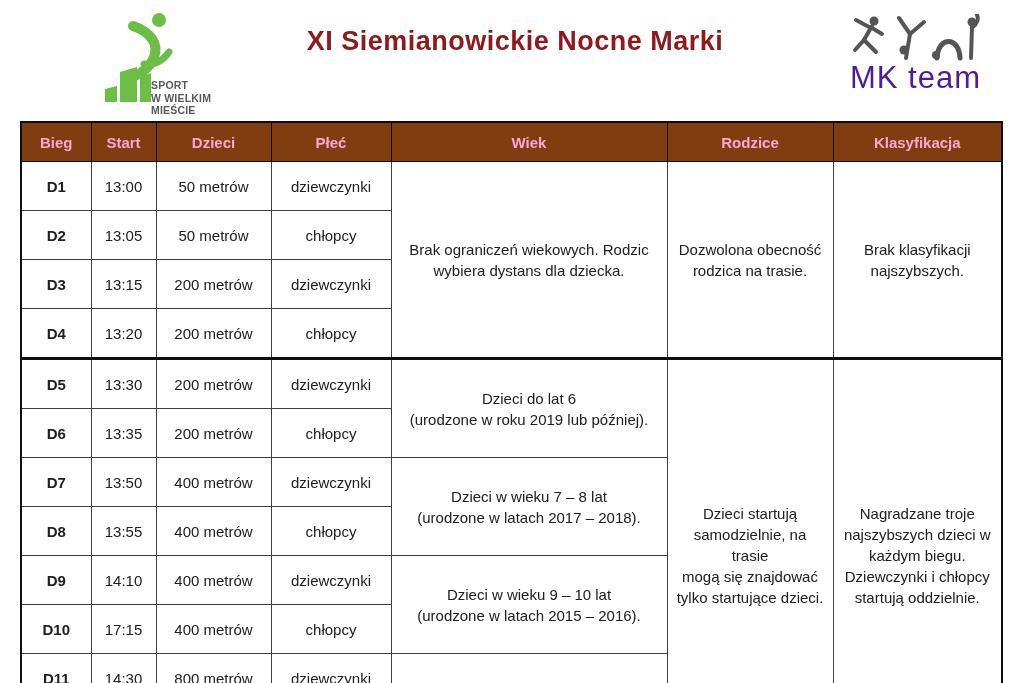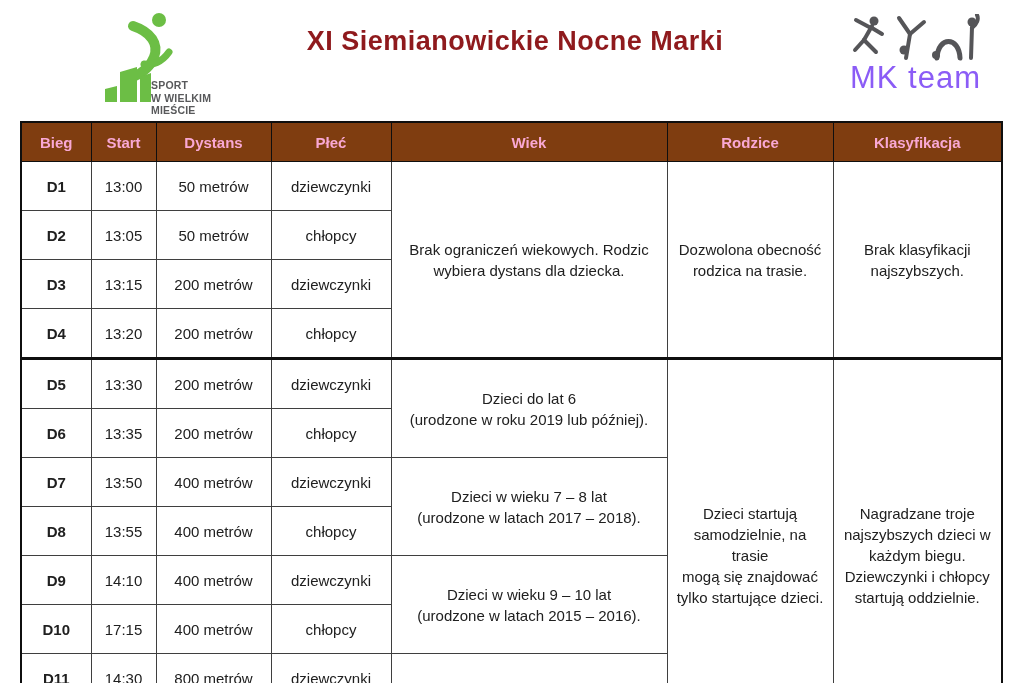--- a/index.html
+++ b/index.html
@@ -9,21 +9,21 @@
   
   .hdr{position:absolute;left:0;top:0;width:1024px;height:118px;}
   .logo-sport{position:absolute;left:93px;top:10px;width:130px;height:100px;}
   .logo-sport svg{position:absolute;left:0;top:0;}
   .logo-sport-text{position:absolute;left:58px;top:53px;color:#58595B;font-size:10.5px;font-weight:bold;line-height:1.2;letter-spacing:.2px;margin-top:16px;}
   .titles{position:absolute;left:282px;top:26px;width:466px;text-align:center;color:#8F1A1D;}
   .titles h1{margin:0;font-size:27px;font-weight:bold;letter-spacing:.5px;line-height:1.15;}
   .titles h2{margin:10px 0 0 0;font-size:19px;font-weight:bold;letter-spacing:.4px;}
   .logo-mk{position:absolute;left:848px;top:12px;width:135px;height:96px;}
   .logo-mk svg{position:absolute;left:4px;top:2px;}
-  .mk-text{position:absolute;left:0px;top:48px;width:135px;text-align:center;font-size:31px;color:#8b5cf6;letter-spacing:1px;font-weight:400;}
+  .mk-text{position:absolute;left:0px;top:48px;width:135px;text-align:center;font-size:31px;color:#4c1d95;letter-spacing:1px;font-weight:400;}
 
   
   table.schedule{position:absolute;left:20px;top:121px;width:981px;border-collapse:collapse;table-layout:fixed;
     border:2px solid #0f0f0f;font-size:15px;color:#202020;}
   table.schedule th{background:#7F3D10;color:#f9a8d4;border:1px solid #0f0f0f;height:34px;
     font-size:15px;font-weight:bold;padding:2px;}
   table.schedule td{border:1px solid #3f3f3f;text-align:center;vertical-align:middle;height:42px;padding:3px 6px;
     background:#ffffff;}
   td.hl{background:#F7CBA9;}
   td.bieg{font-weight:bold;}
@@ -97,21 +97,21 @@
         <col style="width:115px">
         <col style="width:120px">
       <col style="width:276px">
         <col style="width:166px">
         <col style="width:169px">
     </colgroup>
     <thead>
       <tr>
         <th>Bieg</th>
         <th>Start</th>
-        <th>Dystans</th>
+        <th>Dzieci</th>
         <th>Płeć</th>
         <th>Wiek</th>
         <th>Rodzice</th>
         <th>Klasyfikacja</th>
       </tr>
     </thead>
     <tbody>
       <tr>
         <td class="hl bieg">D1</td>
         <td class="hl">13:00</td>

